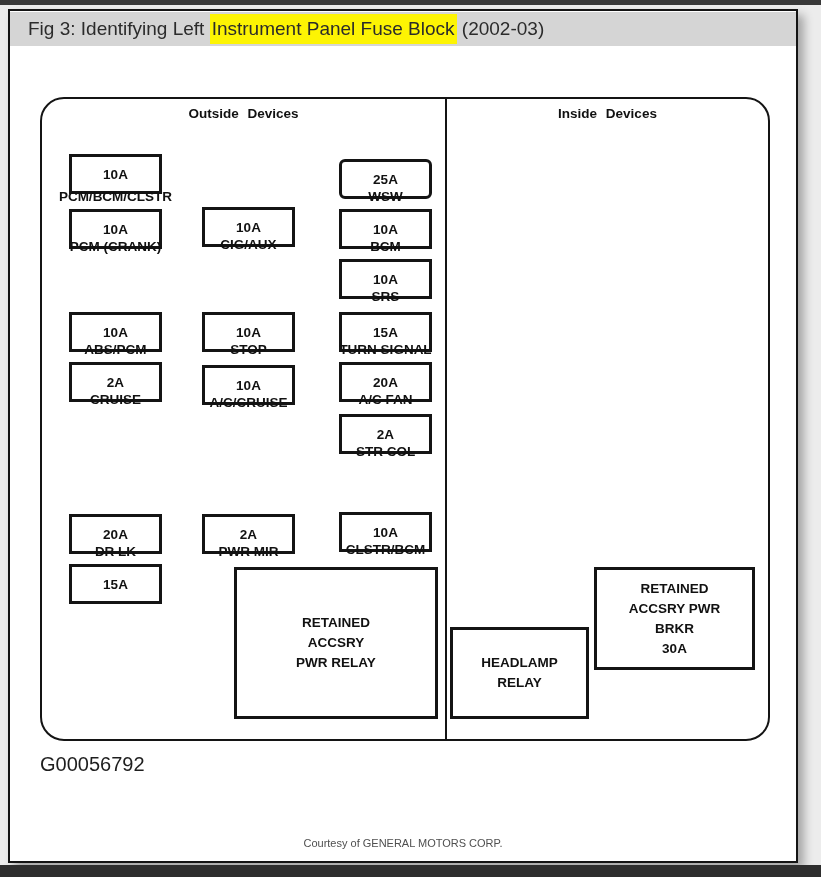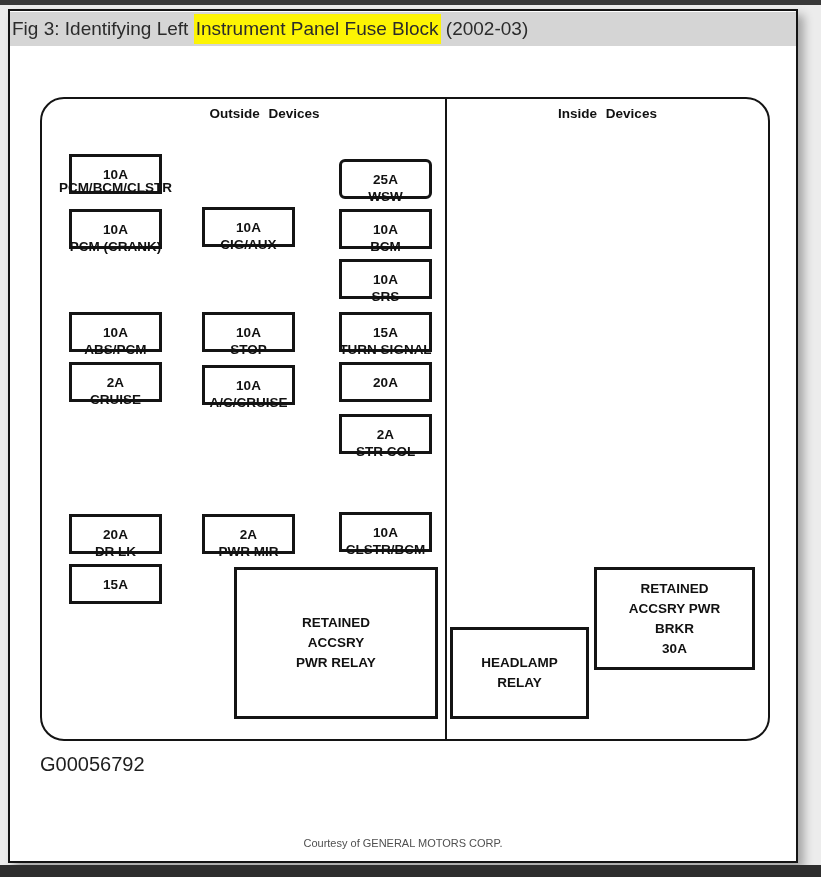--- a/index.html
+++ b/index.html
@@ -10,35 +10,35 @@
   .edge-bar { position:absolute; left:0; width:821px; background:#383838; }
   .edge-bar.top { top:0; height:5px; }
   .edge-bar.bottom { top:865px; height:12px; background:#2e2e2e; }
   .page {
     position:absolute; left:8px; top:9px; width:790px; height:854px;
     background:#ffffff; border:2px solid #141414; box-sizing:border-box;
     box-shadow:6px 6px 9px rgba(0,0,0,0.30);
   }
   .titlebar {
     position:absolute; left:0; top:1px; width:100%; height:34px;
-    display:flex; align-items:center; padding-left:2px; box-sizing:border-box;
+    display:flex; align-items:center; padding-left:18px; box-sizing:border-box;
     font-size:19px; color:#2b2b2b; white-space:pre;
   }
   .titlebar .hl { padding:4px 2px; }
   .diagram {
     position:absolute; left:30px; top:86px; width:726px; height:640px;
     border:2px solid #141414; border-radius:24px; box-sizing:content-box;
     background:#ffffff;
   }
   .divider { position:absolute; left:403px; top:0; width:2px; height:100%; background:#141414; }
   .sec-header {
     position:absolute; top:7px; font-weight:bold; font-size:13.5px; color:#111;
     text-align:center; word-spacing:5px;
   }
-  .sec-header.left  { left:0;     width:403px;padding-left:21px; }
+  .sec-header.left  { left:0;     width:403px; }
   .sec-header.right { left:405px; width:321px; }
   .fuse {
     position:absolute; width:93px; height:40px; border:3px solid #141414;
     background:#fff; box-sizing:border-box;
     display:flex; align-items:center; justify-content:center;
     font-weight:bold; font-size:13.5px; color:#111;
   }
   .fuse-label {
     position:absolute; width:220px; text-align:center; white-space:nowrap;
     font-weight:bold; font-size:13.5px; color:#111;
@@ -67,21 +67,21 @@
     </div>
 
     <div class="diagram">
       <div class="divider"></div>
       <div class="sec-header left">Outside Devices</div>
       <div class="sec-header right">Inside Devices</div>
 
     <div class="fuse" style="left: 27px; top: 55px;">
           <span>10A</span>
         </div>
-        <div class="fuse-label" style="left: -36.5px; top: 81px;">PCM/BCM/CLSTR</div>
+        <div class="fuse-label" style="left: -36.5px; top: 90px;">PCM/BCM/CLSTR</div>
         <div class="fuse" style="left: 27px; top: 110px;">
           <span>10A</span>
         </div>
         <div class="fuse-label" style="left: -36.5px; top: 140px;">PCM (CRANK)</div>
         <div class="fuse" style="left: 160px; top: 108px;">
           <span>10A</span>
         </div>
         <div class="fuse-label" style="left: 96.5px; top: 138px;">CIG/AUX</div>
         <div class="fuse" style="left: 297px; top: 60px; border-radius: 6px;">
           <span>25A</span>
@@ -111,20 +111,21 @@
           <span>2A</span>
         </div>
         <div class="fuse-label" style="left: -36.5px; top: 293px;">CRUISE</div>
         <div class="fuse" style="left: 160px; top: 266px;">
           <span>10A</span>
         </div>
         <div class="fuse-label" style="left: 96.5px; top: 296px;">A/C/CRUISE</div>
         <div class="fuse" style="left: 297px; top: 263px;">
           <span>20A</span>
         </div>
+        <div class="fuse-label" style="left: 233.5px; top: 293px;">A/C FAN</div>
         <div class="fuse" style="left: 297px; top: 315px;">
           <span>2A</span>
         </div>
         <div class="fuse-label" style="left: 233.5px; top: 345px; text-align: center;">STR COL</div>
         <div class="fuse" style="left: 27px; top: 415px;">
           <span>20A</span>
         </div>
         <div class="fuse-label" style="left: -36.5px; top: 445px;">DR LK</div>
         <div class="fuse" style="left: 160px; top: 415px;">
           <span>2A</span>

